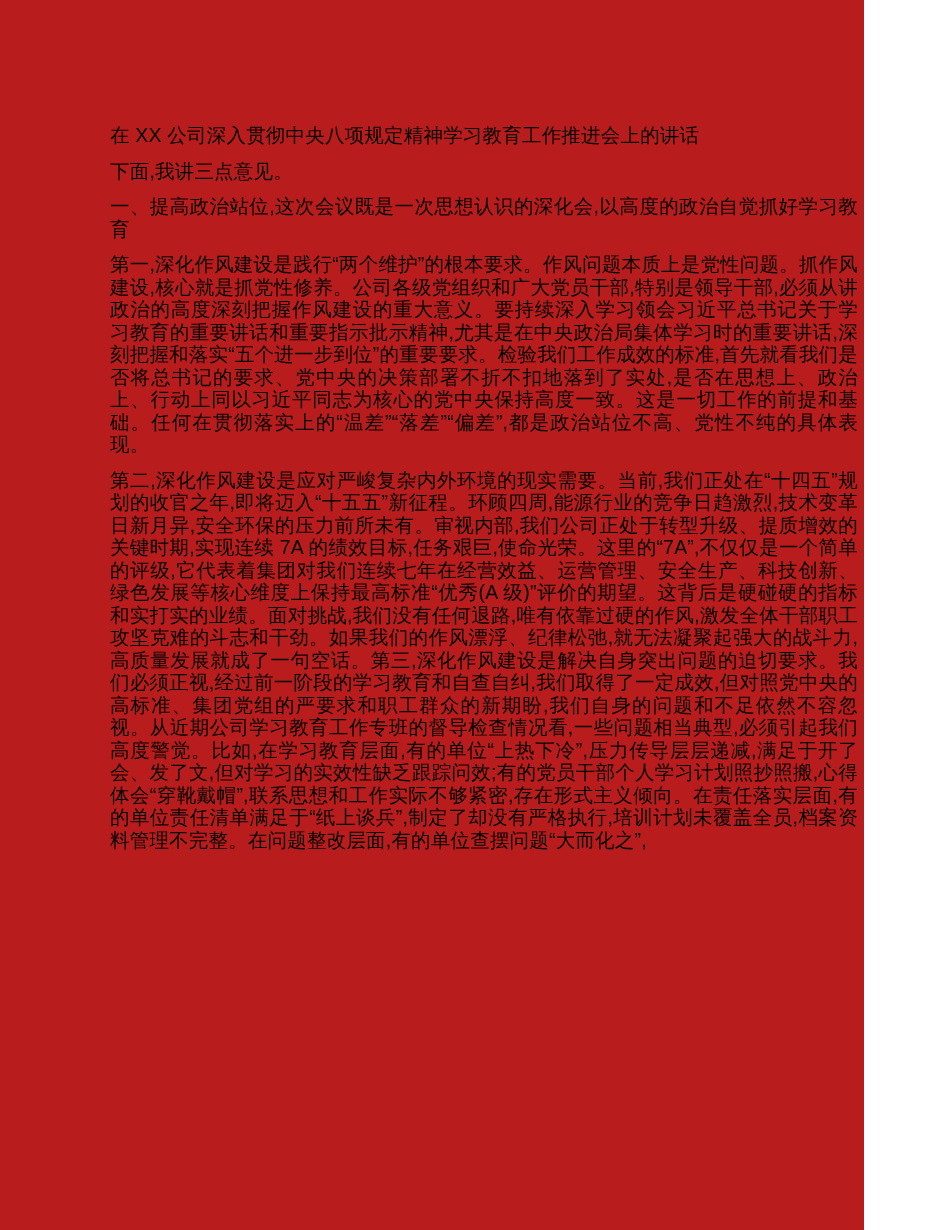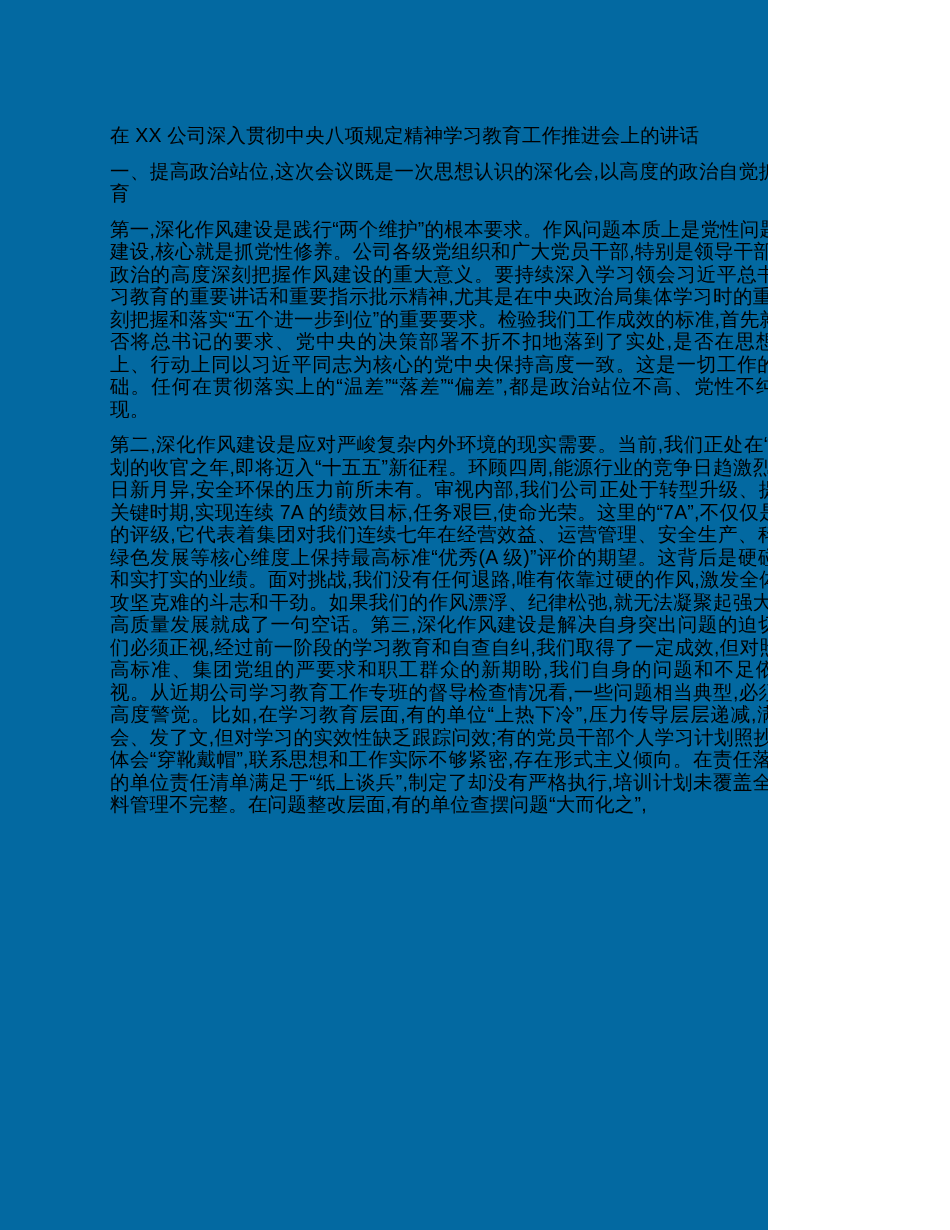--- a/index.html
+++ b/index.html
@@ -2,23 +2,23 @@
 <html><head>
 <meta charset="utf-8">
 <style>
   html, body {
     margin: 0;
     padding: 0;
     background: #ffffff;
   }
   .page {
     position: relative;
-    width: 768px;
+    width: 864px;
     height: 1230px;
-    background: #0369a1;
+    background: #b91c1c;
     overflow: hidden;
     font-family: "Liberation Sans", sans-serif;
   }
   .content {
     position: absolute;
     left: 110px;
     top: 124px;
     width: 748px;
   }
   .para {
@@ -38,18 +38,19 @@
     font-weight: 400;
   }
 </style>
 </head>
 <body>
 
 <div class="page">
   <div class="content">
     <p class="para title">在 XX 公司深入贯彻中央八项规定精神学习教育工作推进会上的讲话</p>
     <div id="paragraphs">
+        <p class="para">下面,我讲三点意见。</p>
         <p class="para heading">一、提高政治站位,这次会议既是一次思想认识的深化会,以高度的政治自觉抓好学习教育</p>
         <p class="para">第一,深化作风建设是践行“两个维护”的根本要求。作风问题本质上是党性问题。抓作风建设,核心就是抓党性修养。公司各级党组织和广大党员干部,特别是领导干部,必须从讲政治的高度深刻把握作风建设的重大意义。要持续深入学习领会习近平总书记关于学习教育的重要讲话和重要指示批示精神,尤其是在中央政治局集体学习时的重要讲话,深刻把握和落实“五个进一步到位”的重要要求。检验我们工作成效的标准,首先就看我们是否将总书记的要求、党中央的决策部署不折不扣地落到了实处,是否在思想上、政治上、行动上同以习近平同志为核心的党中央保持高度一致。这是一切工作的前提和基础。任何在贯彻落实上的“温差”“落差”“偏差”,都是政治站位不高、党性不纯的具体表现。</p>
         <p class="para">第二,深化作风建设是应对严峻复杂内外环境的现实需要。当前,我们正处在“十四五”规划的收官之年,即将迈入“十五五”新征程。环顾四周,能源行业的竞争日趋激烈,技术变革日新月异,安全环保的压力前所未有。审视内部,我们公司正处于转型升级、提质增效的关键时期,实现连续 7A 的绩效目标,任务艰巨,使命光荣。这里的“7A”,不仅仅是一个简单的评级,它代表着集团对我们连续七年在经营效益、运营管理、安全生产、科技创新、绿色发展等核心维度上保持最高标准“优秀(A 级)”评价的期望。这背后是硬碰硬的指标和实打实的业绩。面对挑战,我们没有任何退路,唯有依靠过硬的作风,激发全体干部职工攻坚克难的斗志和干劲。如果我们的作风漂浮、纪律松弛,就无法凝聚起强大的战斗力,高质量发展就成了一句空话。第三,深化作风建设是解决自身突出问题的迫切要求。我们必须正视,经过前一阶段的学习教育和自查自纠,我们取得了一定成效,但对照党中央的高标准、集团党组的严要求和职工群众的新期盼,我们自身的问题和不足依然不容忽视。从近期公司学习教育工作专班的督导检查情况看,一些问题相当典型,必须引起我们高度警觉。比如,在学习教育层面,有的单位“上热下冷”,压力传导层层递减,满足于开了会、发了文,但对学习的实效性缺乏跟踪问效;有的党员干部个人学习计划照抄照搬,心得体会“穿靴戴帽”,联系思想和工作实际不够紧密,存在形式主义倾向。在责任落实层面,有的单位责任清单满足于“纸上谈兵”,制定了却没有严格执行,培训计划未覆盖全员,档案资料管理不完整。在问题整改层面,有的单位查摆问题“大而化之”,</p>
       </div>
   </div>
 </div>
 
 </body></html>

